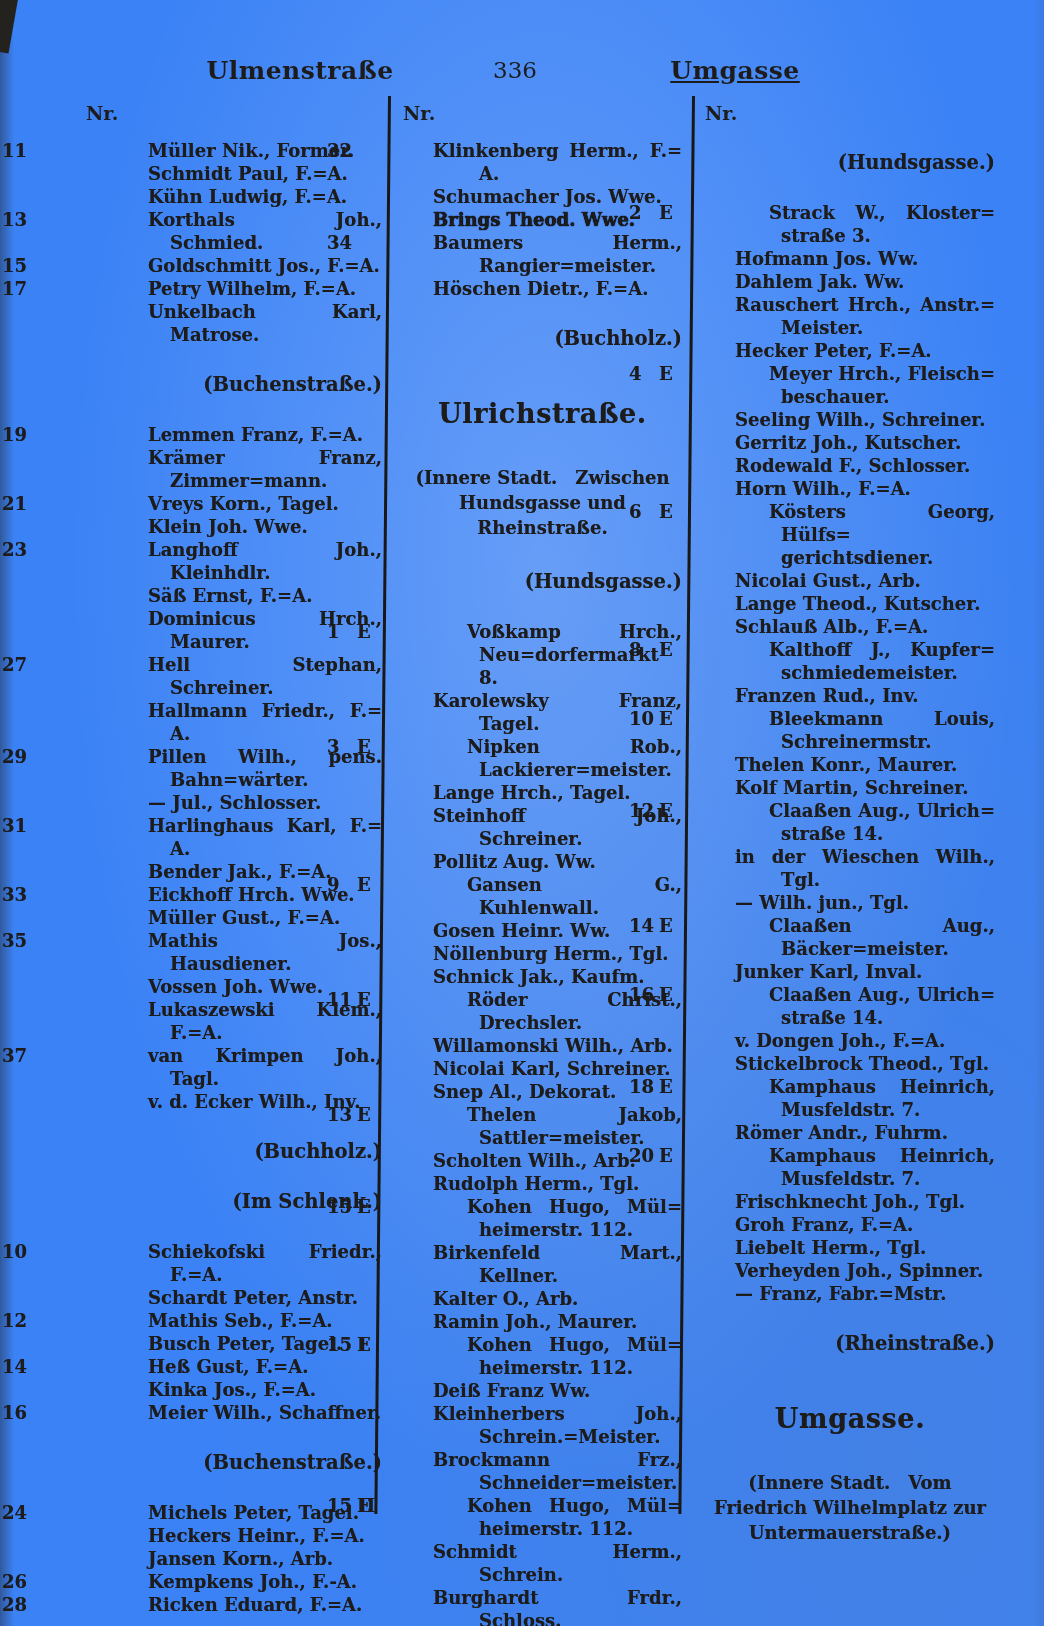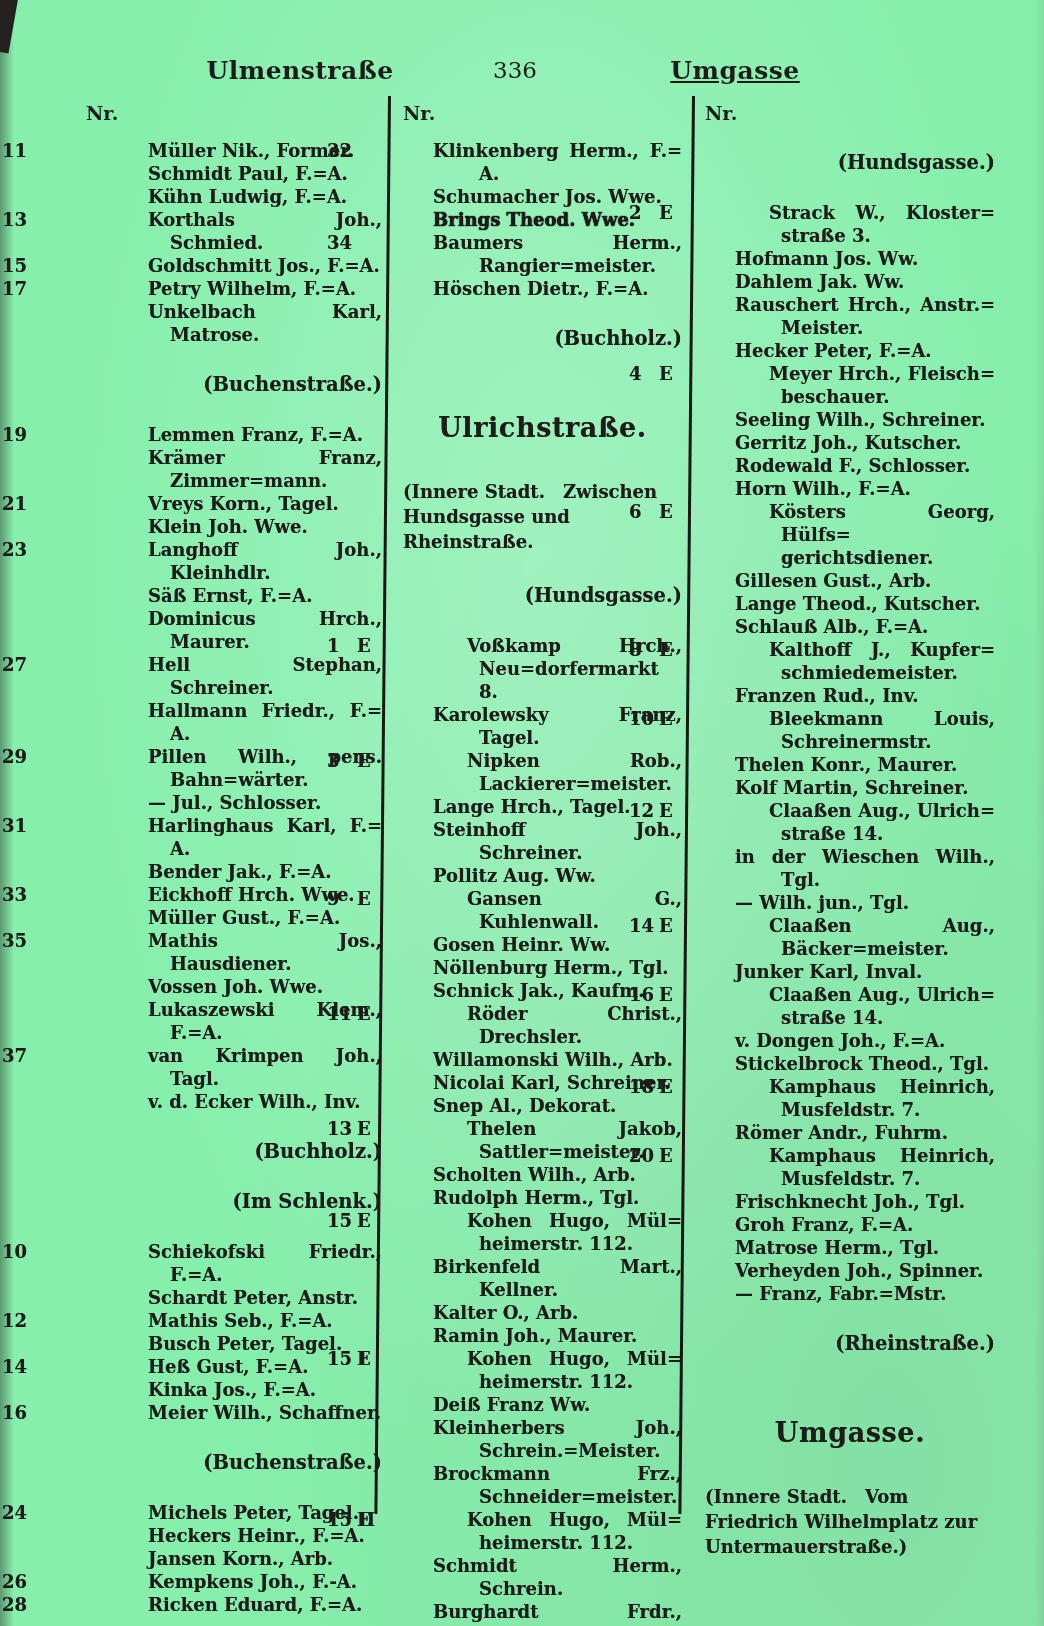--- a/index.html
+++ b/index.html
@@ -1,18 +1,18 @@
 <!DOCTYPE html>
 <html><head>
 <meta charset="utf-8">
 <style>
   html,body{margin:0;padding:0;background:#9e9d9a;}
   .page{
     position:relative;width:1044px;height:1626px;margin:0 auto;
-    background:#86efac;overflow:hidden;
+    background:#3b82f6;overflow:hidden;
     font-family:"DejaVu Serif","Liberation Serif",serif;
     color:#1d1c1a;
   }
   .page::before{
     content:"";position:absolute;inset:0;pointer-events:none;
     background:
       radial-gradient(ellipse at 52% 35%, rgba(255,255,255,.22), rgba(255,255,255,0) 62%),
       radial-gradient(ellipse at 85% 90%, rgba(120,118,112,.12), rgba(0,0,0,0) 55%),
       linear-gradient(90deg, rgba(35,33,30,.42), rgba(35,33,30,0) 14px),
       linear-gradient(270deg, rgba(60,58,54,.10), rgba(0,0,0,0) 10px);
@@ -38,23 +38,23 @@
     text-shadow:0 0 .5px rgba(20,20,20,.55);
   }
   .c1 .entry{padding-left:84px;text-indent:-84px;}
   .num{display:inline-block;text-align:right;white-space:pre;}
   .c1 .num{width:48px;margin-right:14px;}
   .c2 .num,.c3 .num{width:30px;}
   .e{display:inline-block;width:34px;text-align:center;font-weight:bold;}
   .bolder{text-shadow:0 0 1px #000,0 0 1px #000;}
   .substreet{text-align:right;font-weight:bold;font-size:19.5px;line-height:23px;margin:27px 0;
     text-shadow:0 0 .5px rgba(20,20,20,.55);}
-  .street-title{text-align:center;font-weight:bold;font-size:27px;margin:62px 0 36px;letter-spacing:.6px;
+  .street-title{text-align:center;font-weight:bold;font-size:27px;margin:48px 0 36px;letter-spacing:.6px;
     text-shadow:0 0 .6px rgba(20,20,20,.6);}
-  .street-intro{font-weight:bold;font-size:18px;line-height:25px;white-space:pre-line;
+  .street-intro{text-align:center;font-weight:bold;font-size:18px;line-height:25px;white-space:pre-line;
     margin:0 0 30px;text-shadow:0 0 .5px rgba(20,20,20,.55);}
 </style>
 </head>
 <body>
 
 <div class="page">
   <div class="corner-mark"></div>
 
   <div class="hdr-left">Ulmenstraße</div>
   <div class="pagenum">336</div>
@@ -157,42 +157,42 @@
       <div class="entry"><span class="num"></span><span class="txt">Hofmann Jos. Ww.</span></div>
       <div class="entry"><span class="num"></span><span class="txt">Dahlem Jak. Ww.</span></div>
       <div class="entry"><span class="num"></span><span class="txt">Rauschert Hrch., Anstr.=​Meister.</span></div>
       <div class="entry"><span class="num"></span><span class="txt">Hecker Peter, F.=​A.</span></div>
       <div class="entry"><span class="num">4</span><span class="e">E</span><span class="txt">Meyer Hrch., Fleisch=​beschauer.</span></div>
       <div class="entry"><span class="num"></span><span class="txt">Seeling Wilh., Schreiner.</span></div>
       <div class="entry"><span class="num"></span><span class="txt">Gerritz Joh., Kutscher.</span></div>
       <div class="entry"><span class="num"></span><span class="txt">Rodewald F., Schlosser.</span></div>
       <div class="entry"><span class="num"></span><span class="txt">Horn Wilh., F.=​A.</span></div>
       <div class="entry"><span class="num">6</span><span class="e">E</span><span class="txt">Kösters Georg, Hülfs=​gerichtsdiener.</span></div>
-      <div class="entry"><span class="num"></span><span class="txt">Gillesen Gust., Arb.</span></div>
+      <div class="entry"><span class="num"></span><span class="txt">Nicolai Gust., Arb.</span></div>
       <div class="entry"><span class="num"></span><span class="txt">Lange Theod., Kutscher.</span></div>
       <div class="entry"><span class="num"></span><span class="txt">Schlauß Alb., F.=​A.</span></div>
       <div class="entry"><span class="num">8</span><span class="e">E</span><span class="txt">Kalthoff J., Kupfer=​schmiedemeister.</span></div>
       <div class="entry"><span class="num"></span><span class="txt">Franzen Rud., Inv.</span></div>
       <div class="entry"><span class="num">10</span><span class="e">E</span><span class="txt">Bleekmann Louis, Schreinermstr.</span></div>
       <div class="entry"><span class="num"></span><span class="txt">Thelen Konr., Maurer.</span></div>
       <div class="entry"><span class="num"></span><span class="txt">Kolf Martin, Schreiner.</span></div>
       <div class="entry"><span class="num">12</span><span class="e">E</span><span class="txt">Claaßen Aug., Ulrich=​straße 14.</span></div>
       <div class="entry"><span class="num"></span><span class="txt">in der Wieschen Wilh., Tgl.</span></div>
       <div class="entry"><span class="num"></span><span class="txt">— Wilh. jun., Tgl.</span></div>
       <div class="entry"><span class="num">14</span><span class="e">E</span><span class="txt">Claaßen Aug., Bäcker=​meister.</span></div>
       <div class="entry"><span class="num"></span><span class="txt">Junker Karl, Inval.</span></div>
       <div class="entry"><span class="num">16</span><span class="e">E</span><span class="txt">Claaßen Aug., Ulrich=​straße 14.</span></div>
       <div class="entry"><span class="num"></span><span class="txt">v. Dongen Joh., F.=​A.</span></div>
       <div class="entry"><span class="num"></span><span class="txt">Stickelbrock Theod., Tgl.</span></div>
       <div class="entry"><span class="num">18</span><span class="e">E</span><span class="txt">Kamphaus Heinrich, Musfeldstr. 7.</span></div>
       <div class="entry"><span class="num"></span><span class="txt">Römer Andr., Fuhrm.</span></div>
       <div class="entry"><span class="num">20</span><span class="e">E</span><span class="txt">Kamphaus Heinrich, Musfeldstr. 7.</span></div>
       <div class="entry"><span class="num"></span><span class="txt">Frischknecht Joh., Tgl.</span></div>
       <div class="entry"><span class="num"></span><span class="txt">Groh Franz, F.=​A.</span></div>
-      <div class="entry"><span class="num"></span><span class="txt">Matrose Herm., Tgl.</span></div>
+      <div class="entry"><span class="num"></span><span class="txt">Liebelt Herm., Tgl.</span></div>
       <div class="entry"><span class="num"></span><span class="txt">Verheyden Joh., Spinner.</span></div>
       <div class="entry"><span class="num"></span><span class="txt">— Franz, Fabr.=​Mstr.</span></div>
       <div class="substreet">(Rheinstraße.)</div>
       <div class="street-title">Umgasse.</div>
       <div class="street-intro">(Innere Stadt. Vom
 Friedrich Wilhelmplatz zur
 Untermauerstraße.)</div>
     </div>
 </div>
 

